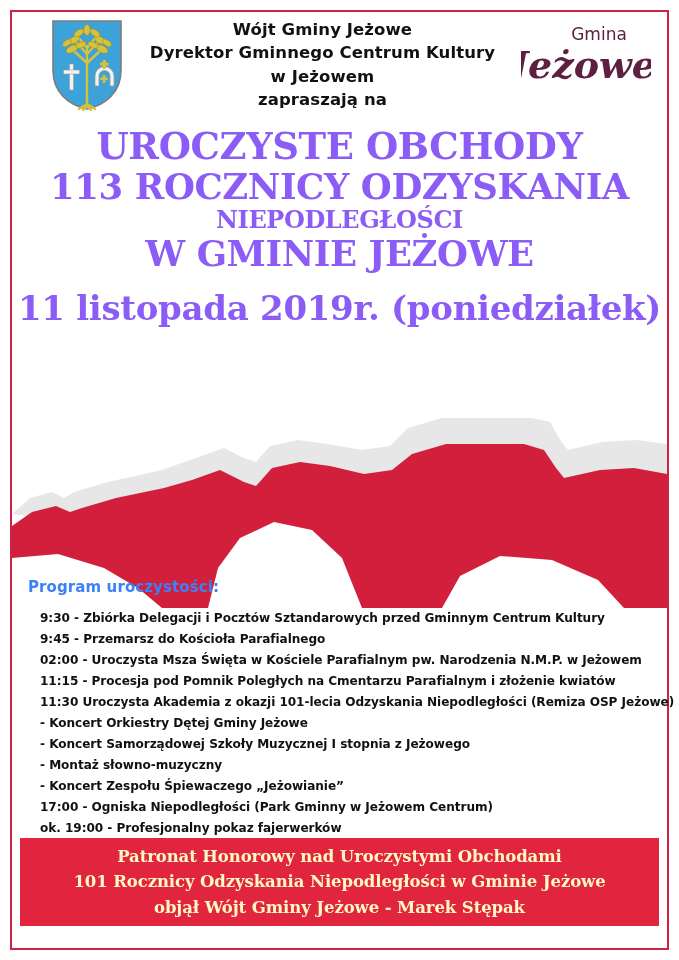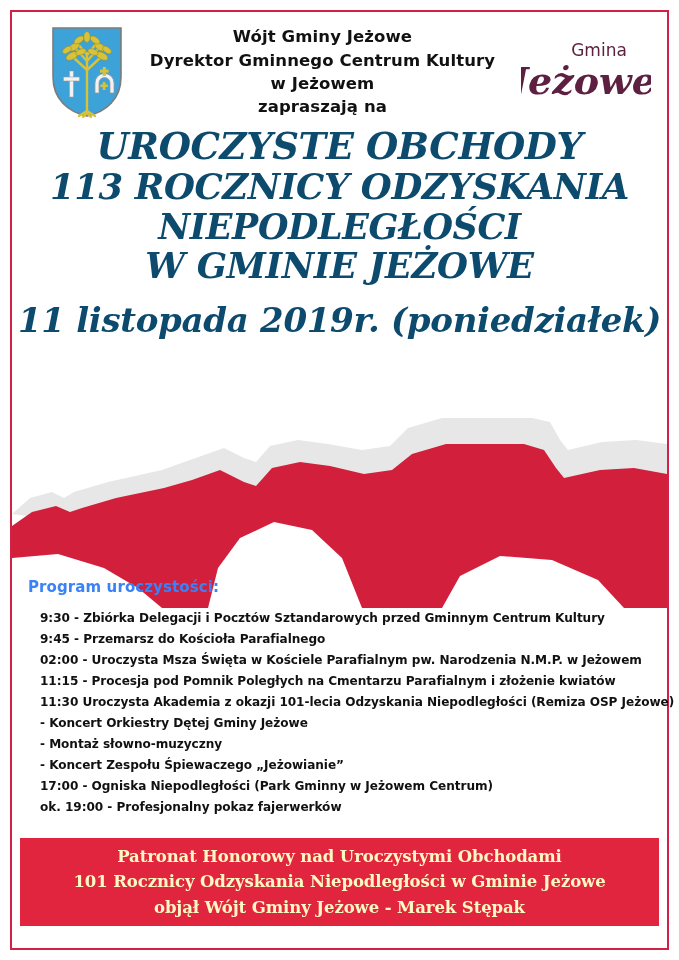--- a/index.html
+++ b/index.html
@@ -29,21 +29,20 @@
   }
 
   
   .header {
     position: absolute;
     left: 22px;
     top: 18px;
     right: 22px;
     height: 108px;
     display: flex;
-    align-items: center;
     justify-content: space-between;
   }
   .crest {
     width: 74px;
     height: 94px;
     flex: 0 0 auto;
     margin-left: 28px;
   }
   .header-text {
     flex: 1 1 auto;
@@ -64,33 +63,32 @@
     position: relative;
   }
 
   
   .title-block {
     position: absolute;
     left: 16px;
     right: 16px;
     top: 126px;
     text-align: center;
-    color: #0c4a6e;
+    color: #8b5cf6;
     font-family: "DejaVu Serif", serif;
     font-weight: bold;
-    font-style: italic;
   }
   .title-line {
     font-size: 37px;
     line-height: 1.12;
     letter-spacing: -0.4px;
     white-space: nowrap;
   }
   .title-line.l2 { font-size: 35.5px; }
-  .title-line.l3 { font-size: 35px; text-align: center; }
+  .title-line.l3 { font-size: 24px; text-align: center; }
   .title-line.l4 { font-size: 35.5px; }
   .date-line {
     margin-top: 16px;
     font-size: 34px;
     line-height: 1.1;
     letter-spacing: -0.3px;
     white-space: nowrap;
   }
 
   
@@ -252,20 +250,21 @@
 
   <div class="program">
     <div class="program-heading">Program uroczystości:</div>
     <ul class="program-list">
       <li class="program-item">9:30 - Zbiórka Delegacji i Pocztów Sztandarowych przed Gminnym Centrum Kultury</li>
       <li class="program-item">9:45 - Przemarsz do Kościoła Parafialnego</li>
       <li class="program-item">02:00 - Uroczysta Msza Święta w Kościele Parafialnym pw. Narodzenia N.M.P. w Jeżowem</li>
       <li class="program-item">11:15 - Procesja pod Pomnik Poległych na Cmentarzu Parafialnym i złożenie kwiatów</li>
       <li class="program-item">11:30 Uroczysta Akademia z okazji 101-lecia Odzyskania Niepodległości (Remiza OSP Jeżowe)</li>
       <li class="program-item">- Koncert Orkiestry Dętej Gminy Jeżowe</li>
+      <li class="program-item">- Koncert Samorządowej Szkoły Muzycznej I stopnia z Jeżowego</li>
       <li class="program-item">- Montaż słowno-muzyczny</li>
       <li class="program-item">- Koncert Zespołu Śpiewaczego „Jeżowianie”</li>
       <li class="program-item">17:00 - Ogniska Niepodległości (Park Gminny w Jeżowem Centrum)</li>
       <li class="program-item">ok. 19:00 - Profesjonalny pokaz fajerwerków</li>
     </ul>
   </div>
 
   <div class="footer-banner">
     <div class="footer-line">Patronat Honorowy nad Uroczystymi Obchodami</div>
     <div class="footer-line">101 Rocznicy Odzyskania Niepodległości w Gminie Jeżowe</div>

